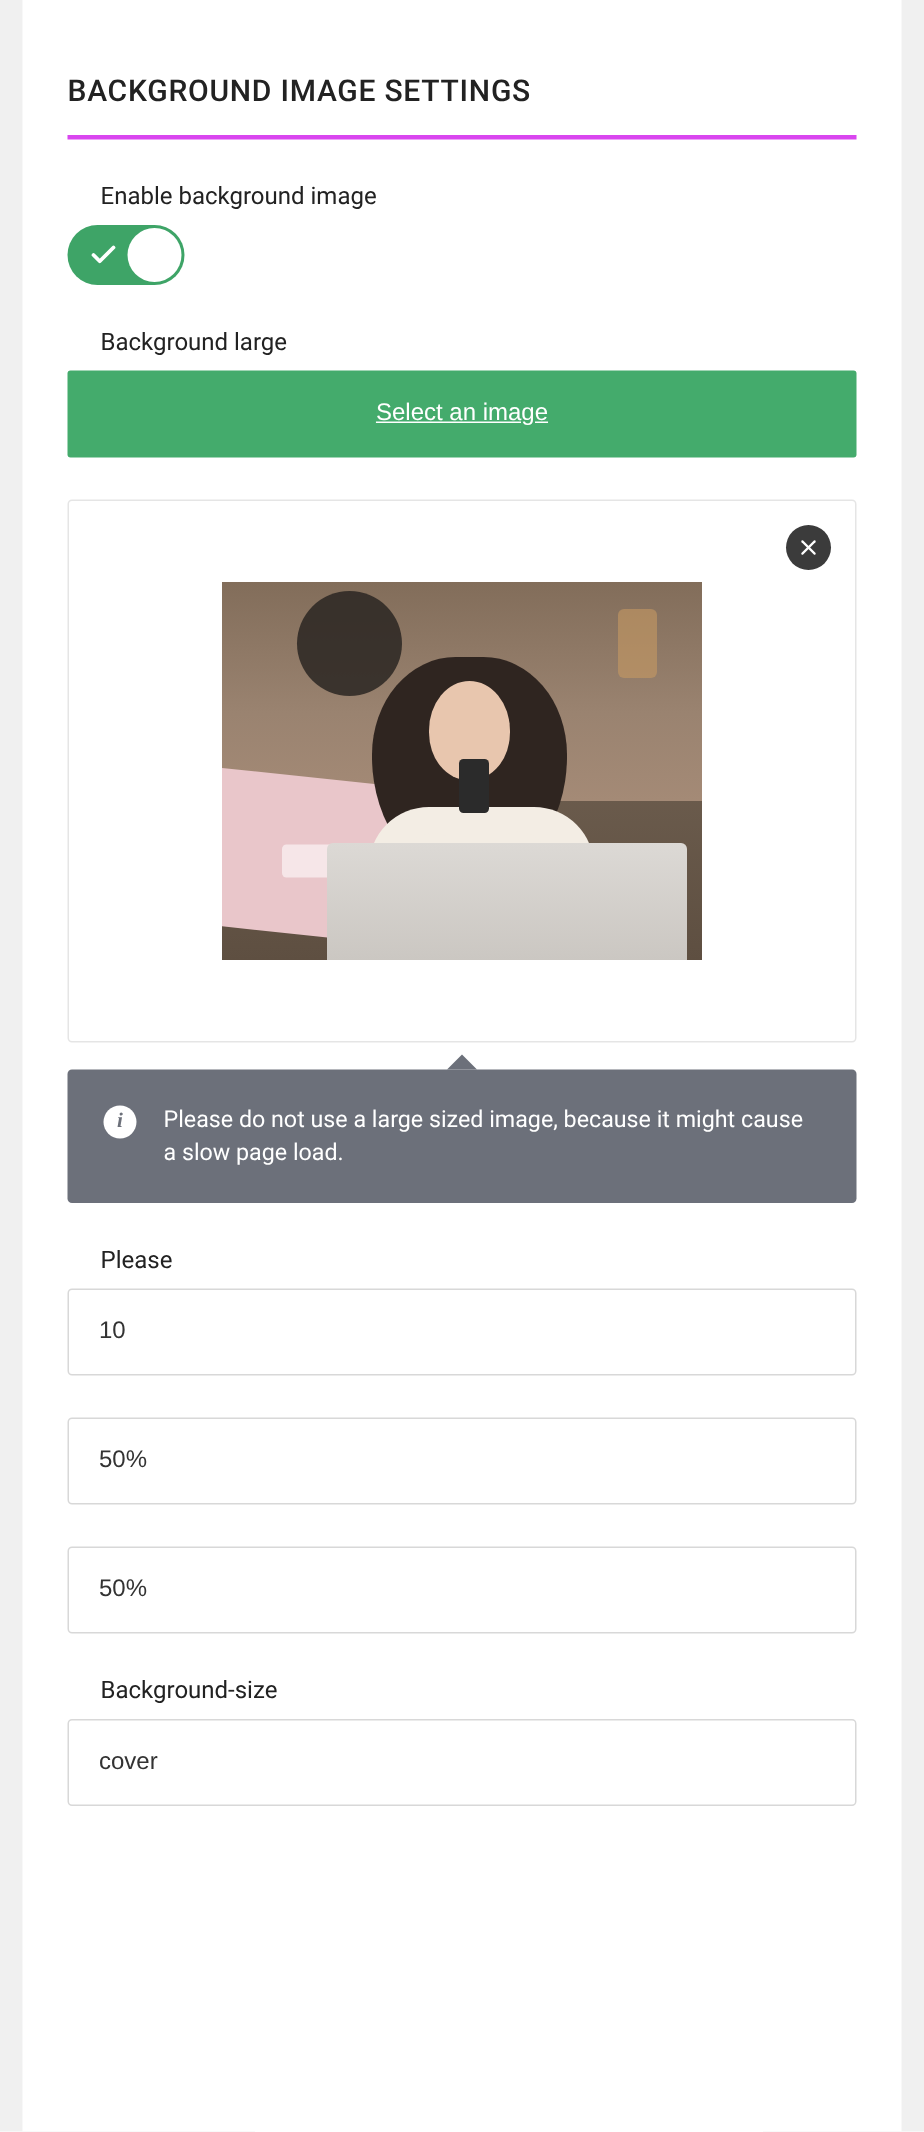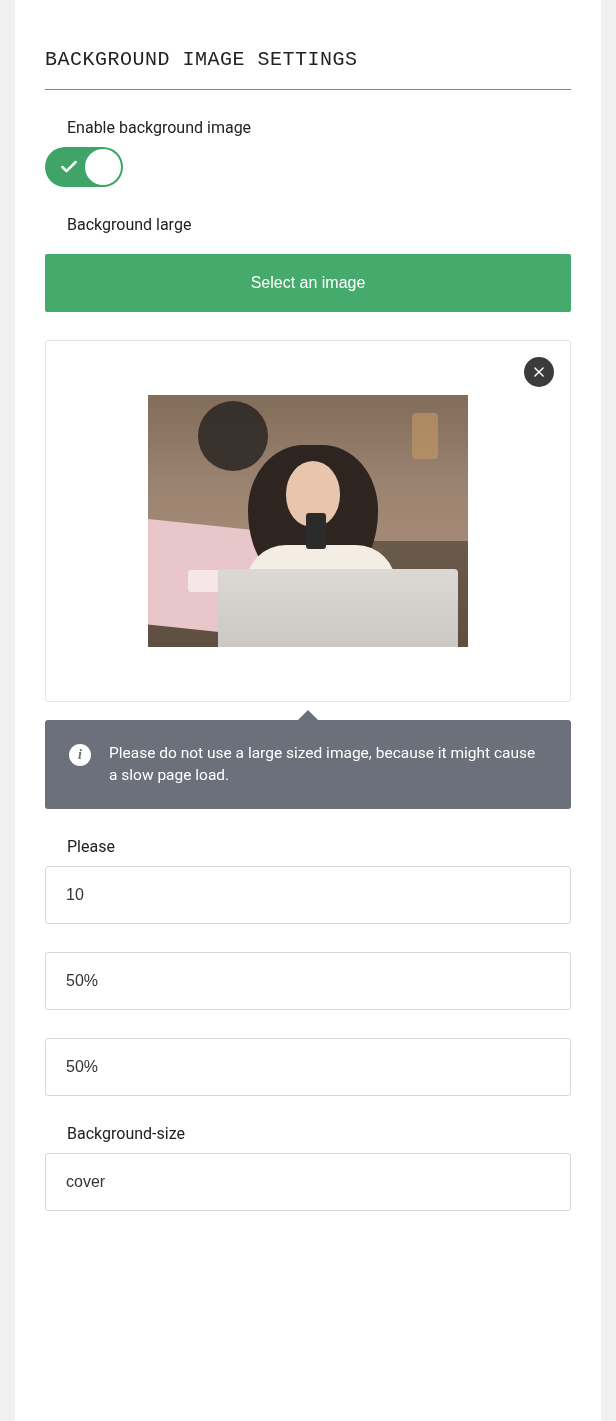--- a/index.html
+++ b/index.html
@@ -15,24 +15,23 @@
       margin: 0 15px;
       padding: 30px;
       min-height: 1421px;
     }
     .section-title {
       font-size: 20px;
       letter-spacing: 0.5px;
       font-weight: 500;
       color: #222;
       padding-bottom: 18px;
-      border-bottom: 1px solid #d946ef;
+      border-bottom: 3px solid #d946ef;
       margin-bottom: 28px;
       margin-top: 18px;
-      font-family: Liberation Mono, monospace;
     }
     .field { margin-bottom: 28px; }
     .label {
       font-size: 16px;
       color: #222;
       margin-bottom: 10px;
       display: block;
       margin-left: 22px;
     }
     .toggle {
@@ -77,22 +76,22 @@
     }
     .select-btn {
       width: 100%;
       height: 58px;
       background: #44ab6c;
       color: #fff;
       border: none;
       font-size: 16px;
       font-weight: 500;
       border-radius: 2px;
-      margin-top: 10px;
       cursor: pointer;
+      text-decoration: underline;
     }
     .preview-box {
       border: 1px solid #e5e5e5;
       border-radius: 3px;
       padding: 54px 20px;
       position: relative;
       display: flex;
       justify-content: center;
       align-items: center;
       margin-bottom: 18px;

